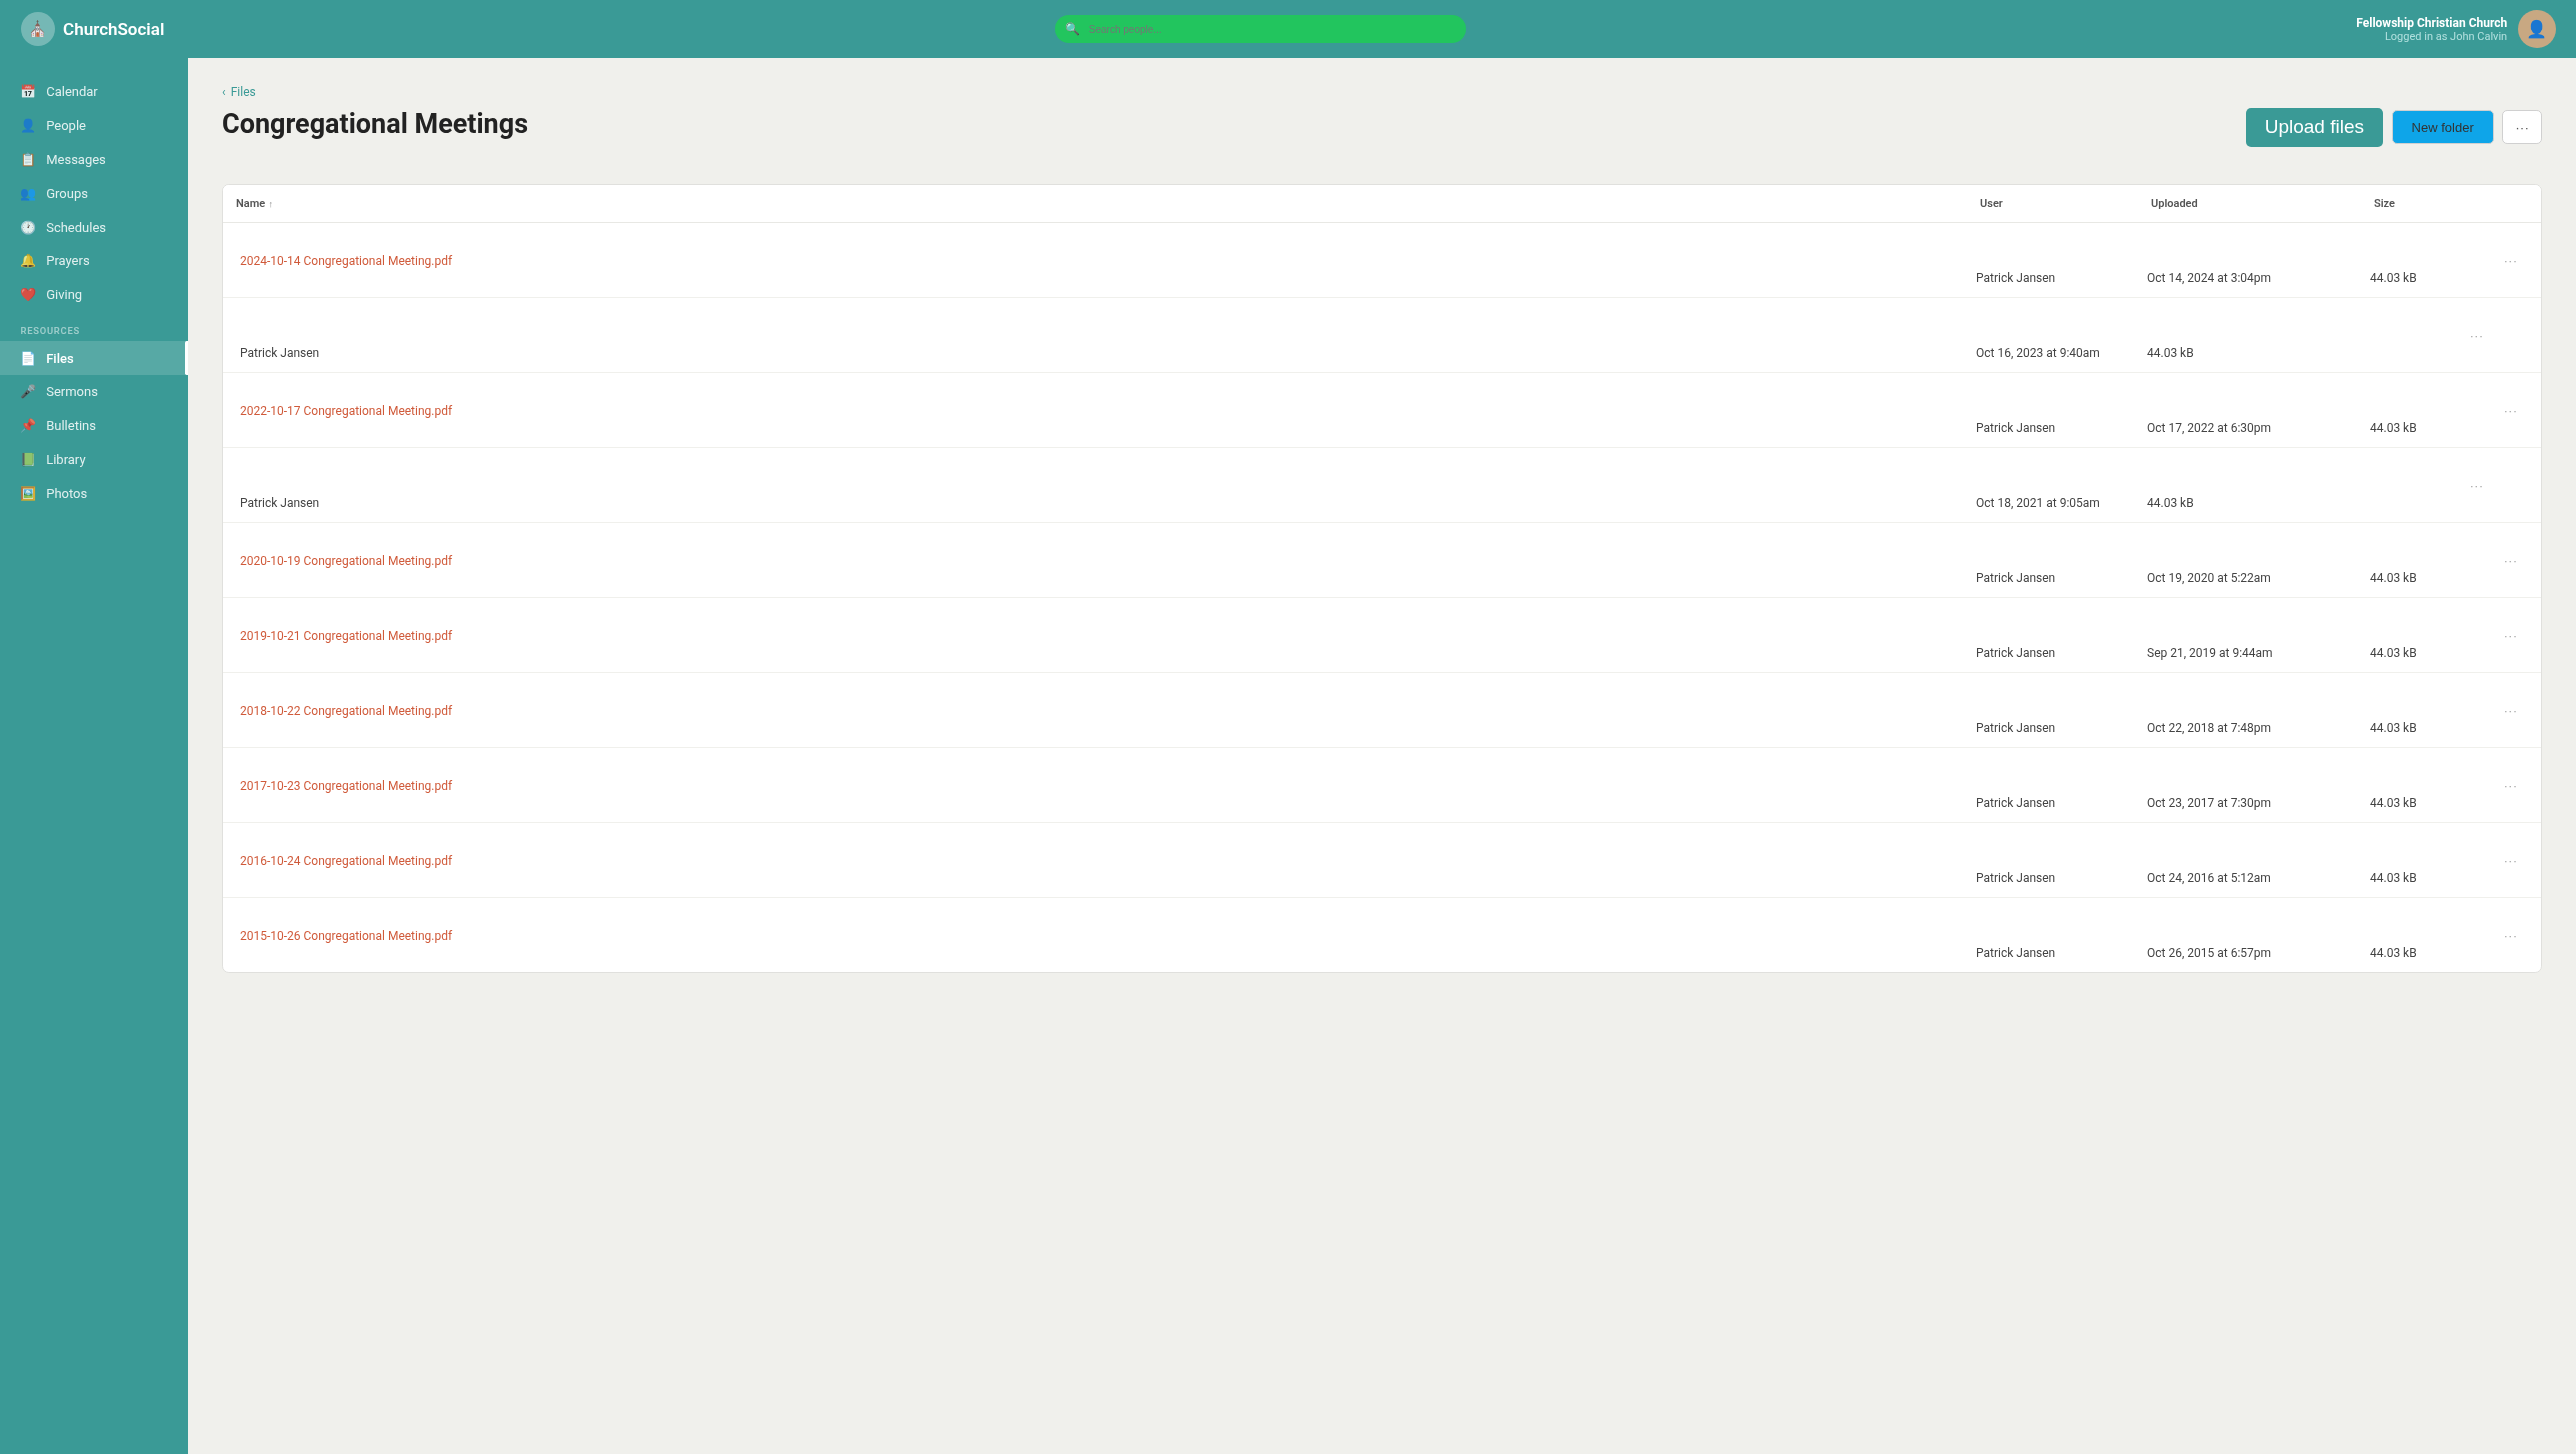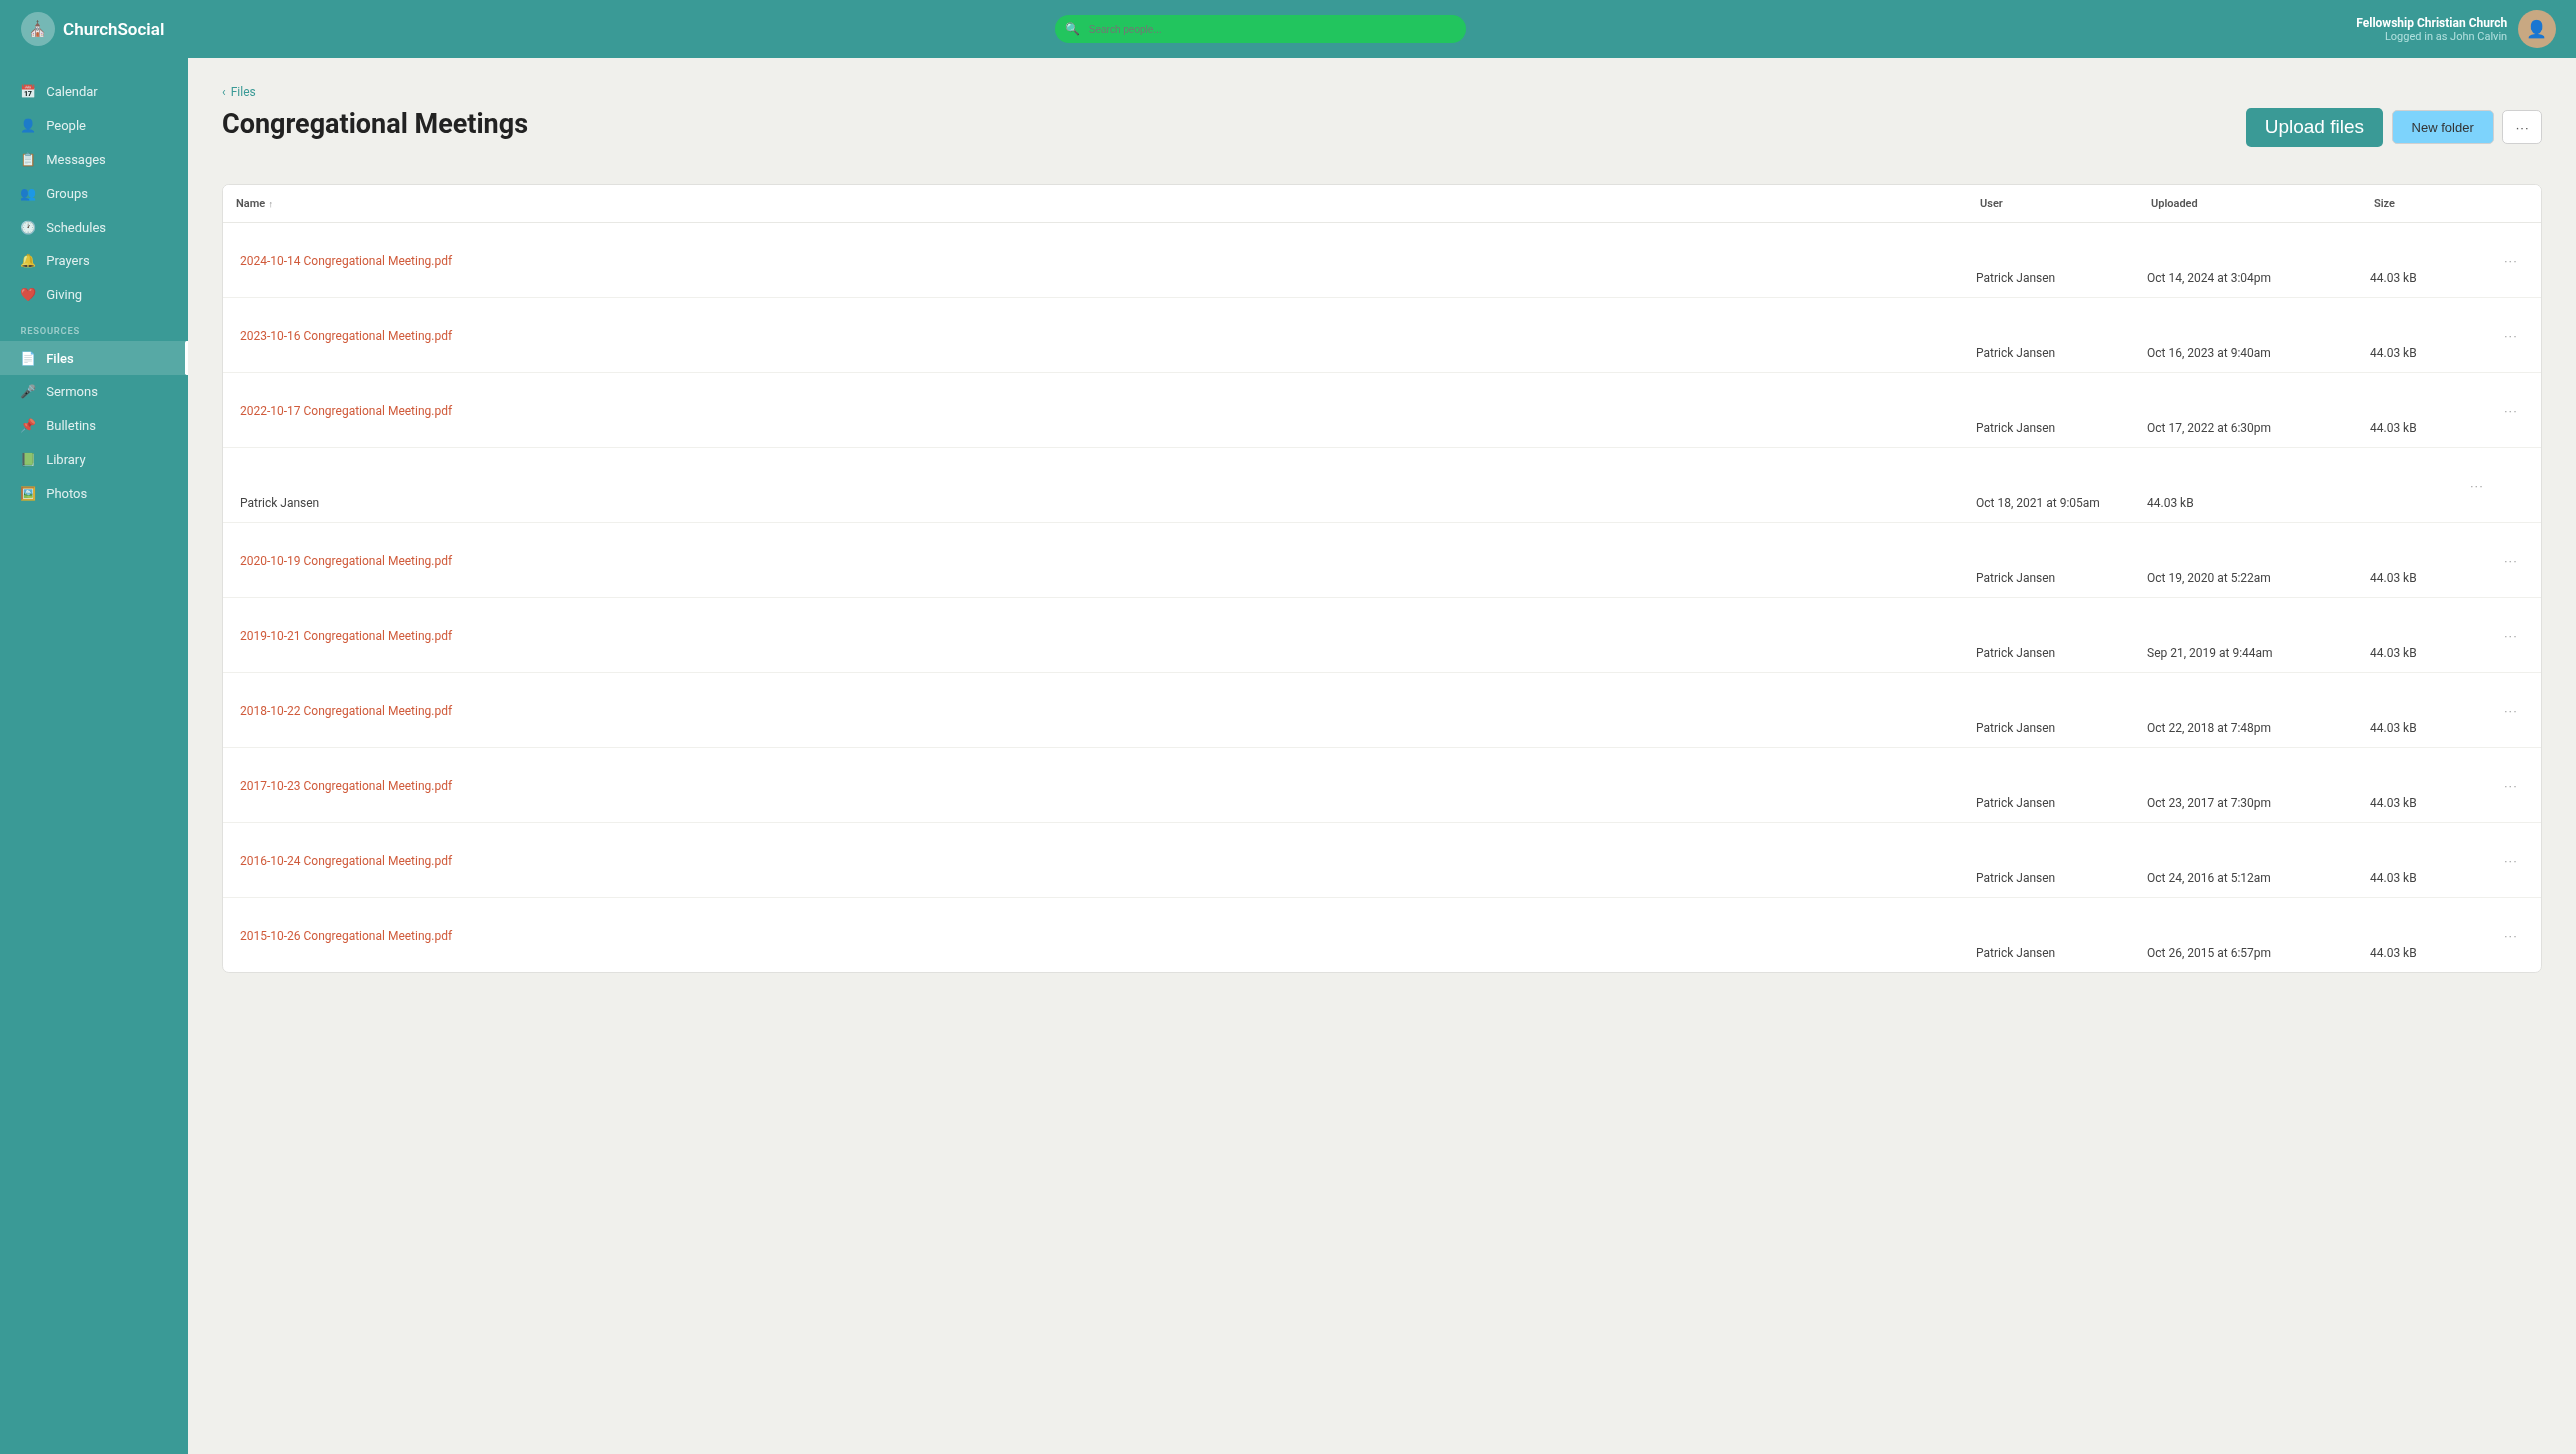--- a/index.html
+++ b/index.html
@@ -188,21 +188,21 @@
       background: #3a9a96;
       color: white;
       border: none;
       padding: 8.6px 19px;
       border-radius: 5.1px;
       font-size: 19px;
       font-weight: 500;
       cursor: pointer;
     }
     .btn-secondary {
-      background: #7dd3fc;
+      background: #0ea5e9;
       color: #333;
       border: 1.3px solid #d0d0d0;
       padding: 8.6px 19px;
       border-radius: 5.1px;
       font-size: 13px;
       font-weight: 500;
       cursor: pointer;
     }
     .btn-icon {
       background: white;
@@ -397,23 +397,20 @@
         <a class="file-link">2024-10-14 Congregational Meeting.pdf</a>
       </div>
       <div class="cell">Patrick Jansen</div>
       <div class="cell">Oct 14, 2024 at 3:04pm</div>
       <div class="cell">44.03 kB</div>
       <div class="cell-actions">
         <button class="row-menu-btn">···</button>
       </div>
     </div>
           <div class="table-row">
-      <div>
-        <a class="file-link">2023-10-16 Congregational Meeting.pdf</a>
-      </div>
       <div class="cell">Patrick Jansen</div>
       <div class="cell">Oct 16, 2023 at 9:40am</div>
       <div class="cell">44.03 kB</div>
       <div class="cell-actions">
         <button class="row-menu-btn">···</button>
       </div>
     </div>
           <div class="table-row">
       <div>
         <a class="file-link">2022-10-17 Congregational Meeting.pdf</a>

